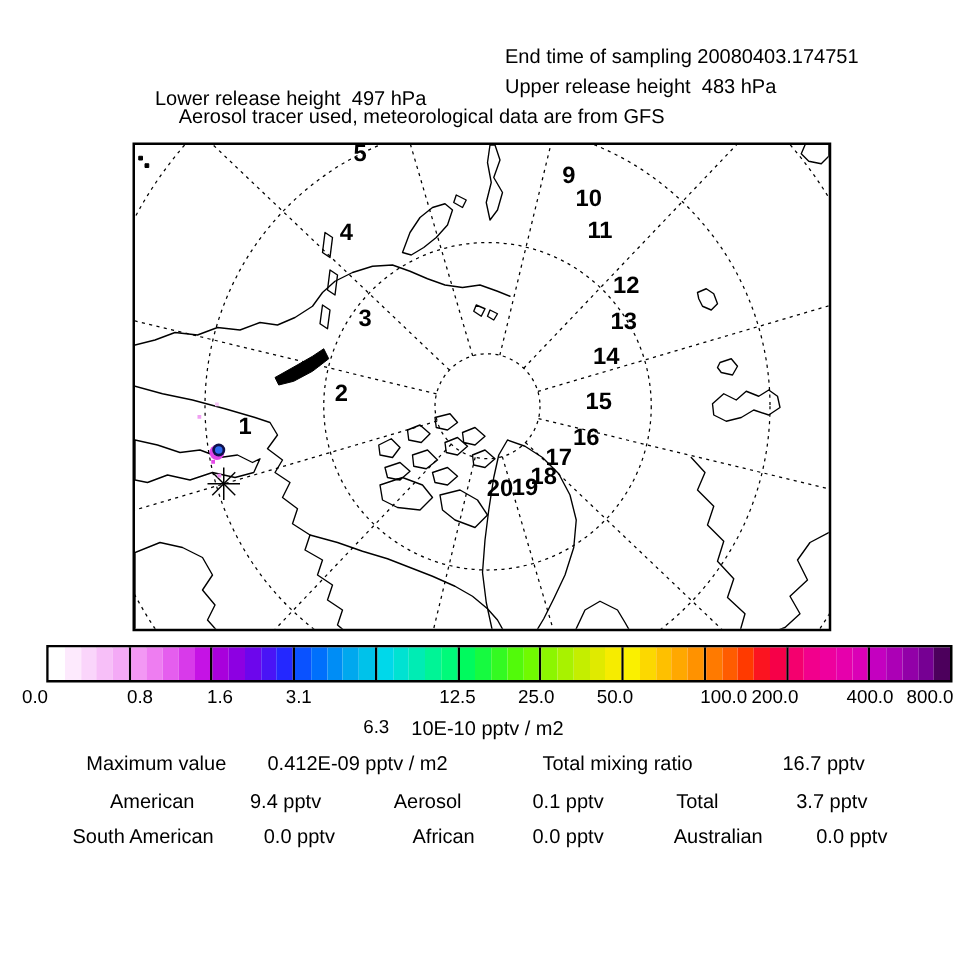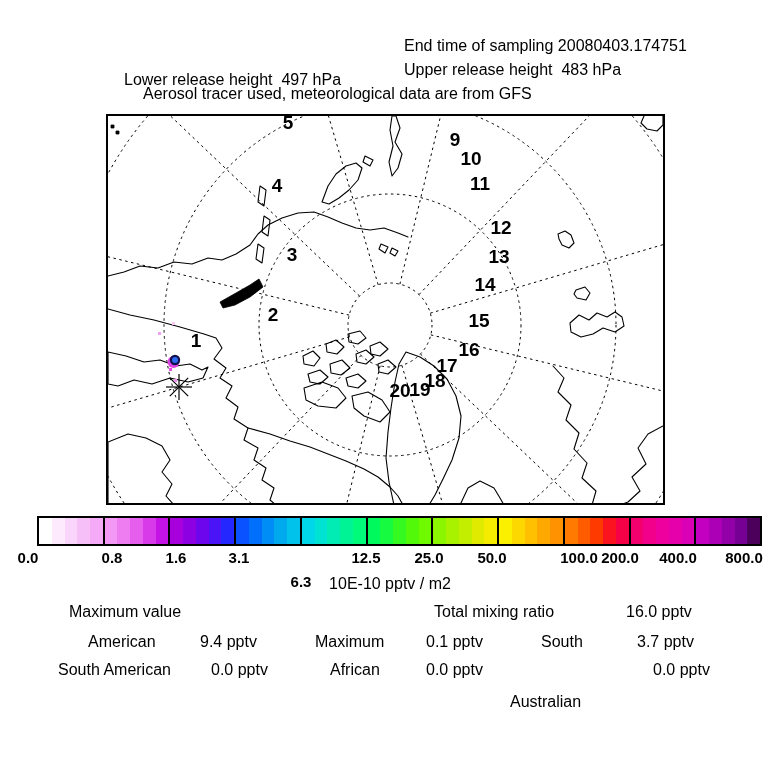--- a/index.html
+++ b/index.html
@@ -15,21 +15,21 @@
   .coast-fill{fill:#000;stroke:#000;stroke-width:0.8;}
   .traj{font-family:"Liberation Sans",sans-serif;font-size:19px;font-weight:bold;
         text-anchor:middle;fill:#000;}
   .star line{stroke:#000;stroke-width:1.2;}
   .cbar{position:absolute;left:37px;top:516px;width:721px;height:26px;
         border:2px solid #000;display:flex;}
   .cb-seg{flex:1;display:flex;border-right:2px solid #000;}
   .cb-seg:last-child{border-right:none;}
   .cb-cell{flex:1;}
   .cb-tick{position:absolute;top:0;transform:translateX(-50%);
-           font-size:15px;font-weight:bold;white-space:pre;}
+           font-size:15px;font-weight:normal;white-space:pre;}
   .cb-ticks{position:absolute;left:0;top:549px;width:768px;height:18px;}
   .cb-unit{position:absolute;left:390px;top:575px;transform:translateX(-50%);
            font-size:16px;white-space:pre;}
   .stat{position:absolute;font-size:16px;white-space:pre;}
 </style>
 </head>
 <body>
 
 <div class="page">
 
@@ -217,36 +217,37 @@
       <span class="cb-tick" style="left: 28px;">0.0</span>
       <span class="cb-tick" style="left: 112px;">0.8</span>
       <span class="cb-tick" style="left: 176px;">1.6</span>
       <span class="cb-tick" style="left: 239px;">3.1</span>
       <span class="cb-tick" style="left: 301px; margin-top: 24px;">6.3</span>
       <span class="cb-tick" style="left: 366px;">12.5</span>
       <span class="cb-tick" style="left: 429px; text-align: right;">25.0</span>
       <span class="cb-tick" style="left: 492px;">50.0</span>
       <span class="cb-tick" style="left: 555px; margin-left: 24px;">100.0</span>
       <span class="cb-tick" style="left: 620px;">200.0</span>
-      <span class="cb-tick" style="left: 678px;">400.0</span>
+      <span class="cb-tick" style="left: 696px;">400.0</span>
       <span class="cb-tick" style="left: 744px;">800.0</span>
     </div>
   <div class="cb-unit">10E-10 pptv / m2</div>
 
   <span class="stat" style="left:69px;top:603px;">Maximum value</span>
+  <span class="stat" style="left:214px;top:603px;">0.412E-09 pptv / m2</span>
   <span class="stat" style="left:434px;top:603px;">Total mixing ratio</span>
-  <span class="stat" style="left:626px;top:603px;">16.0 pptv</span>
+  <span class="stat" style="left:626px;top:603px;">16.7 pptv</span>
 
   <span class="stat" style="left:88px;top:633px;">American</span>
   <span class="stat" style="left:200px;top:633px;">9.4 pptv</span>
-  <span class="stat" style="left:315px;top:633px;">Maximum</span>
+  <span class="stat" style="left:315px;top:633px;">Aerosol</span>
   <span class="stat" style="left:426px;top:633px;">0.1 pptv</span>
-  <span class="stat" style="left:541px;top:633px;">South</span>
+  <span class="stat" style="left:541px;top:633px;">Total</span>
   <span class="stat" style="left:637px;top:633px;">3.7 pptv</span>
 
   <span class="stat" style="left:58px;top:661px;">South American</span>
   <span class="stat" style="left:211px;top:661px;">0.0 pptv</span>
   <span class="stat" style="left:330px;top:661px;">African</span>
   <span class="stat" style="left:426px;top:661px;">0.0 pptv</span>
-  <span class="stat" style="left:510px;top:661px;margin-top:32px;">Australian</span>
+  <span class="stat" style="left:539px;top:661px;">Australian</span>
   <span class="stat" style="left:653px;top:661px;">0.0 pptv</span>
 
 </div>
 
 </body></html>

